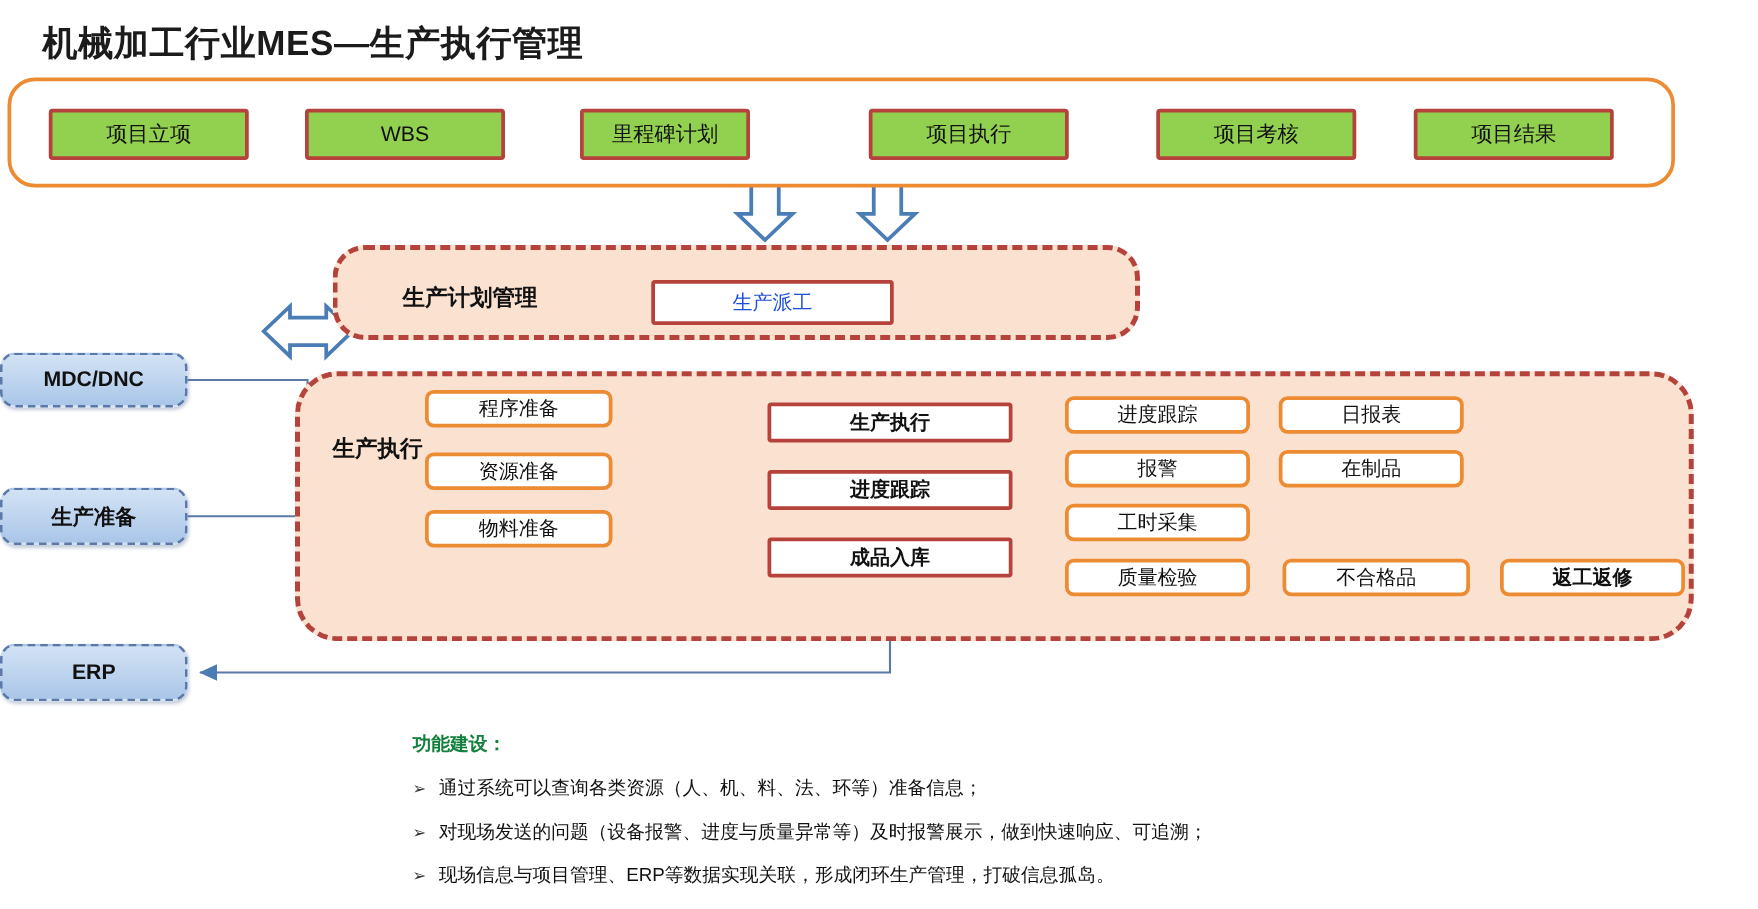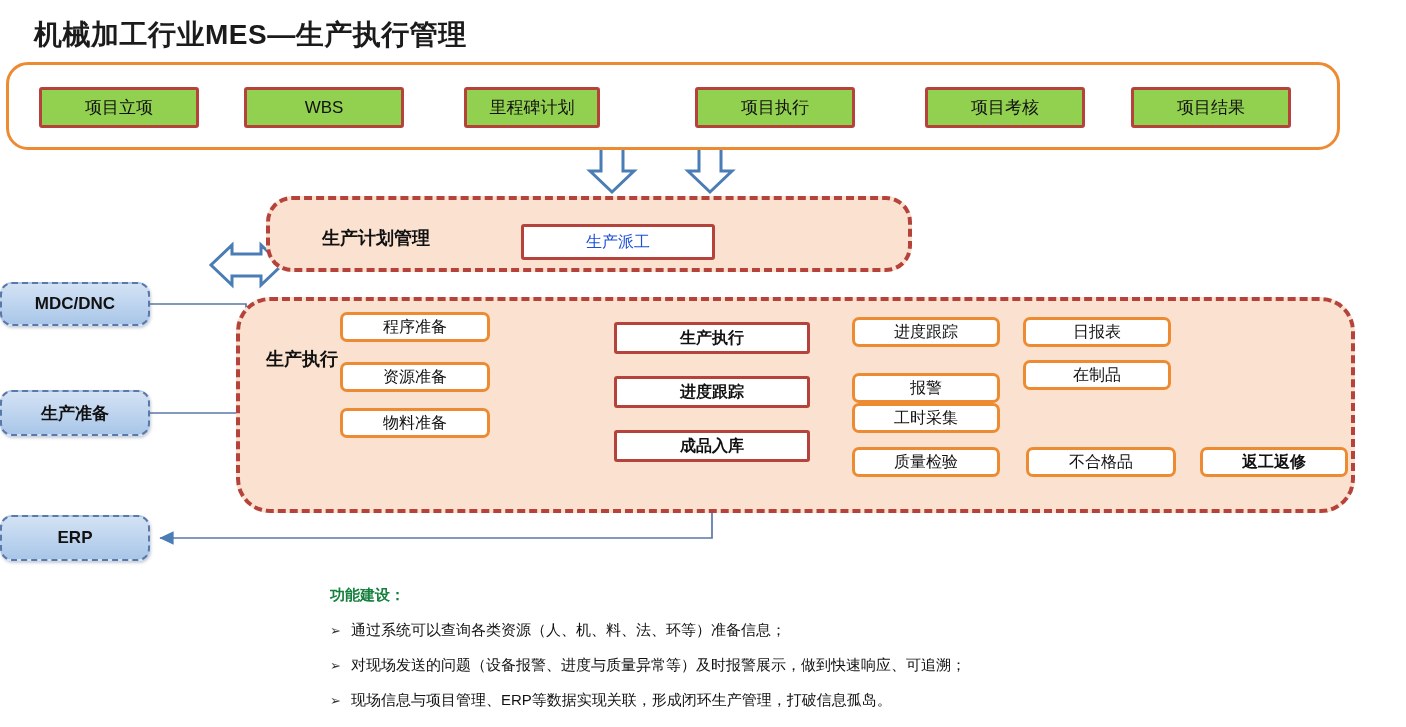--- a/index.html
+++ b/index.html
@@ -231,21 +231,21 @@
   <div class="node orange" style="left:340px; top:312px; width:150px; height:30px;">程序准备</div>
   <div class="node orange" style="left:340px; top:362px; width:150px; height:30px;">资源准备</div>
   <div class="node orange" style="left:340px; top:408px; width:150px; height:30px;">物料准备</div>
 
   <div class="node redbold" style="left:614px; top:322px; width:196px; height:32px;">生产执行</div>
   <div class="node redbold" style="left:614px; top:376px; width:196px; height:32px;">进度跟踪</div>
   <div class="node redbold" style="left:614px; top:430px; width:196px; height:32px;">成品入库</div>
 
   <div class="node orange" style="left:852px;  top:317px; width:148px; height:30px;">进度跟踪</div>
   <div class="node orange" style="left:1023px; top:317px; width:148px; height:30px;">日报表</div>
-  <div class="node orange" style="left:852px;  top:360px; width:148px; height:30px;margin-top:13px;">报警</div>
+  <div class="node orange" style="left:852px;  top:360px; width:148px; height:30px;">报警</div>
   <div class="node orange" style="left:1023px; top:360px; width:148px; height:30px;">在制品</div>
   <div class="node orange" style="left:852px;  top:403px; width:148px; height:30px;">工时采集</div>
   <div class="node orange" style="left:852px;  top:447px; width:148px; height:30px;">质量检验</div>
   <div class="node orange" style="left:1026px; top:447px; width:150px; height:30px;">不合格品</div>
   <div class="node orange" style="left:1200px; top:447px; width:148px; height:30px;font-weight:bold;">返工返修</div>
 
   <div class="func-head">功能建设：</div>
 
   <div class="bullet-row" style="top:621px;">
     <span class="bullet-mark">➢</span>

